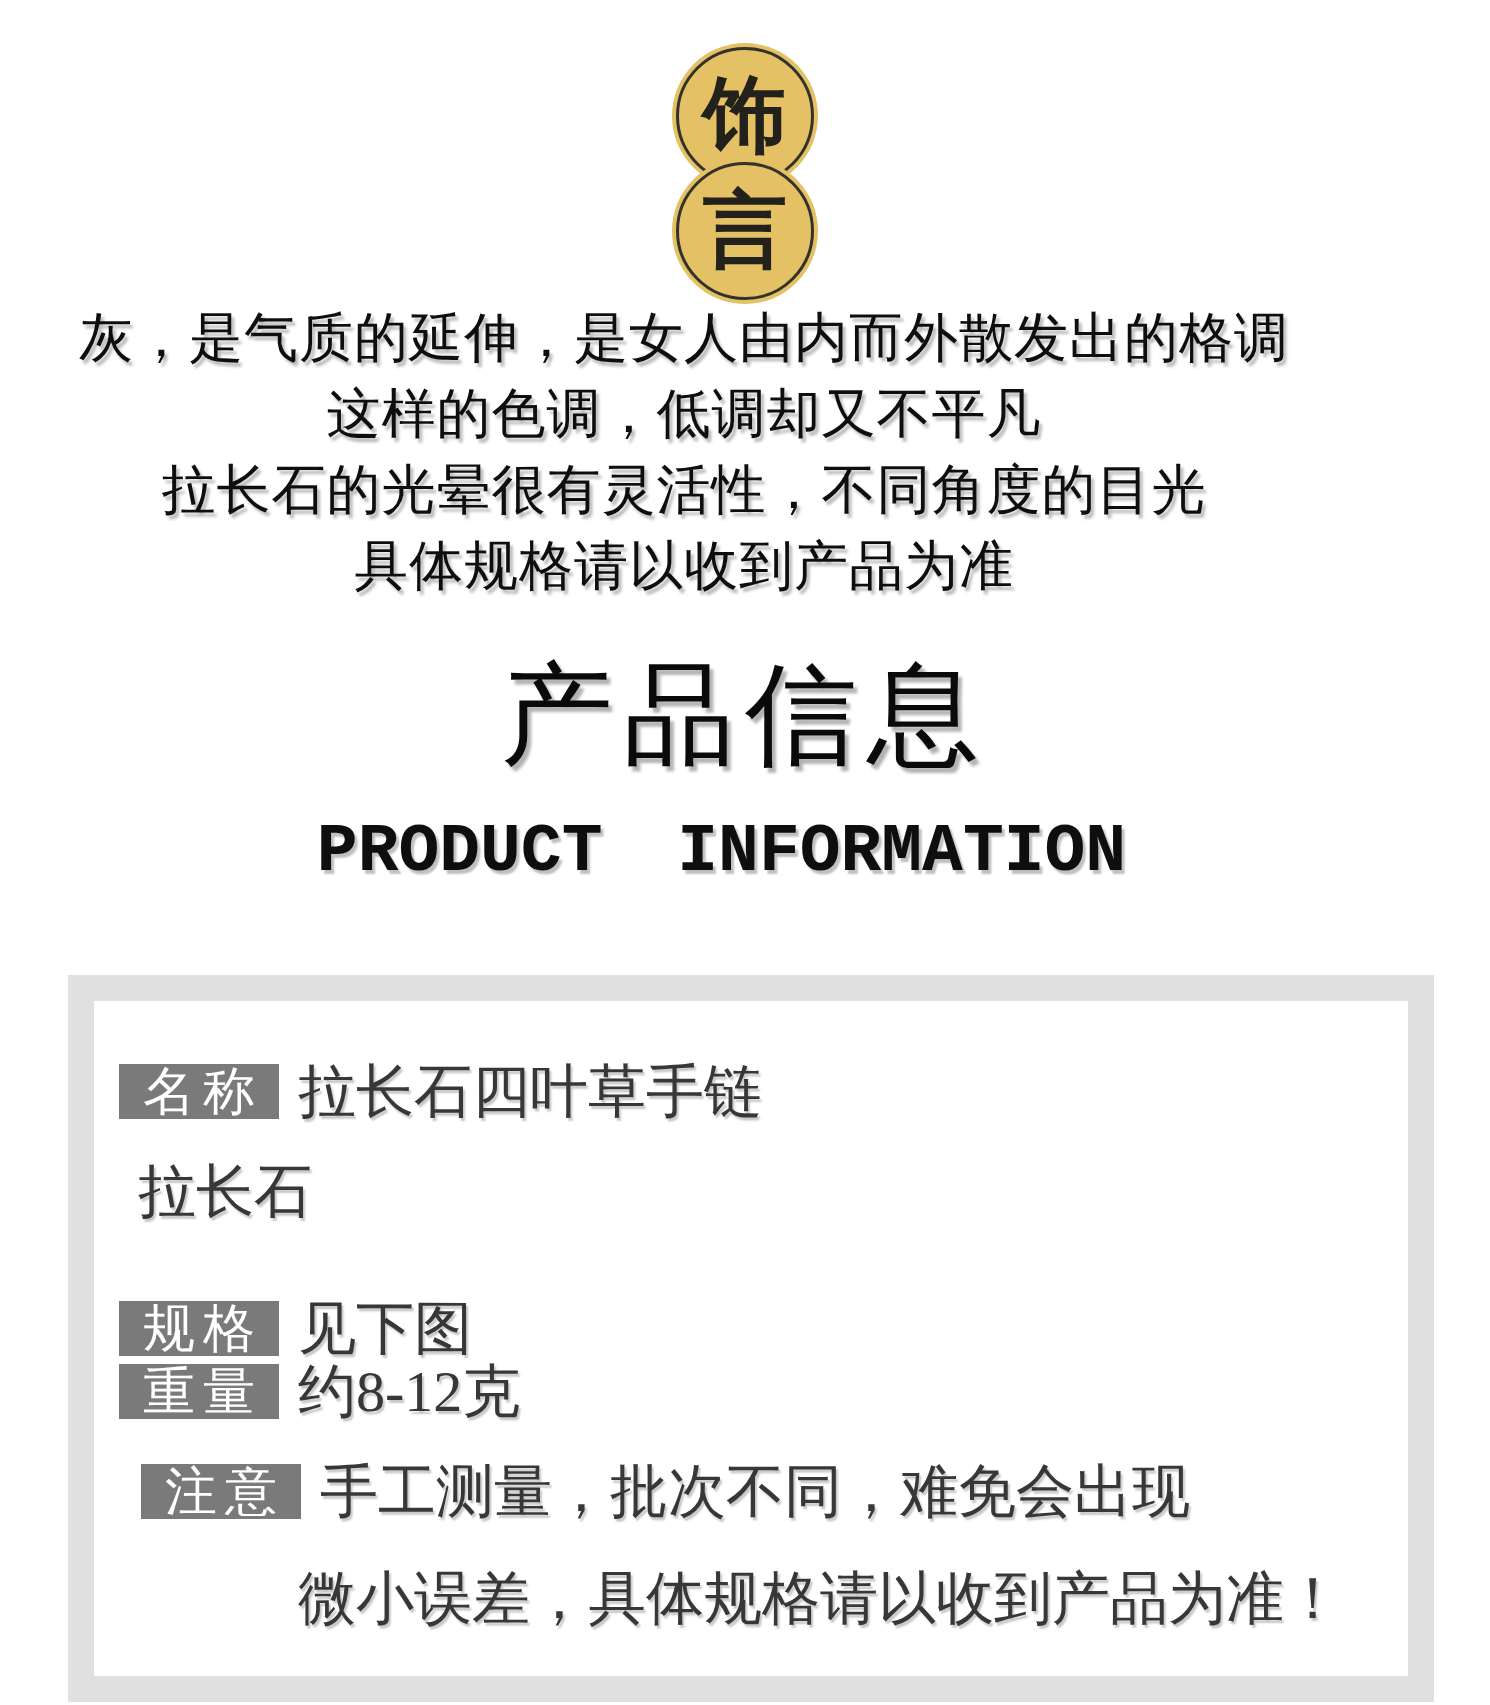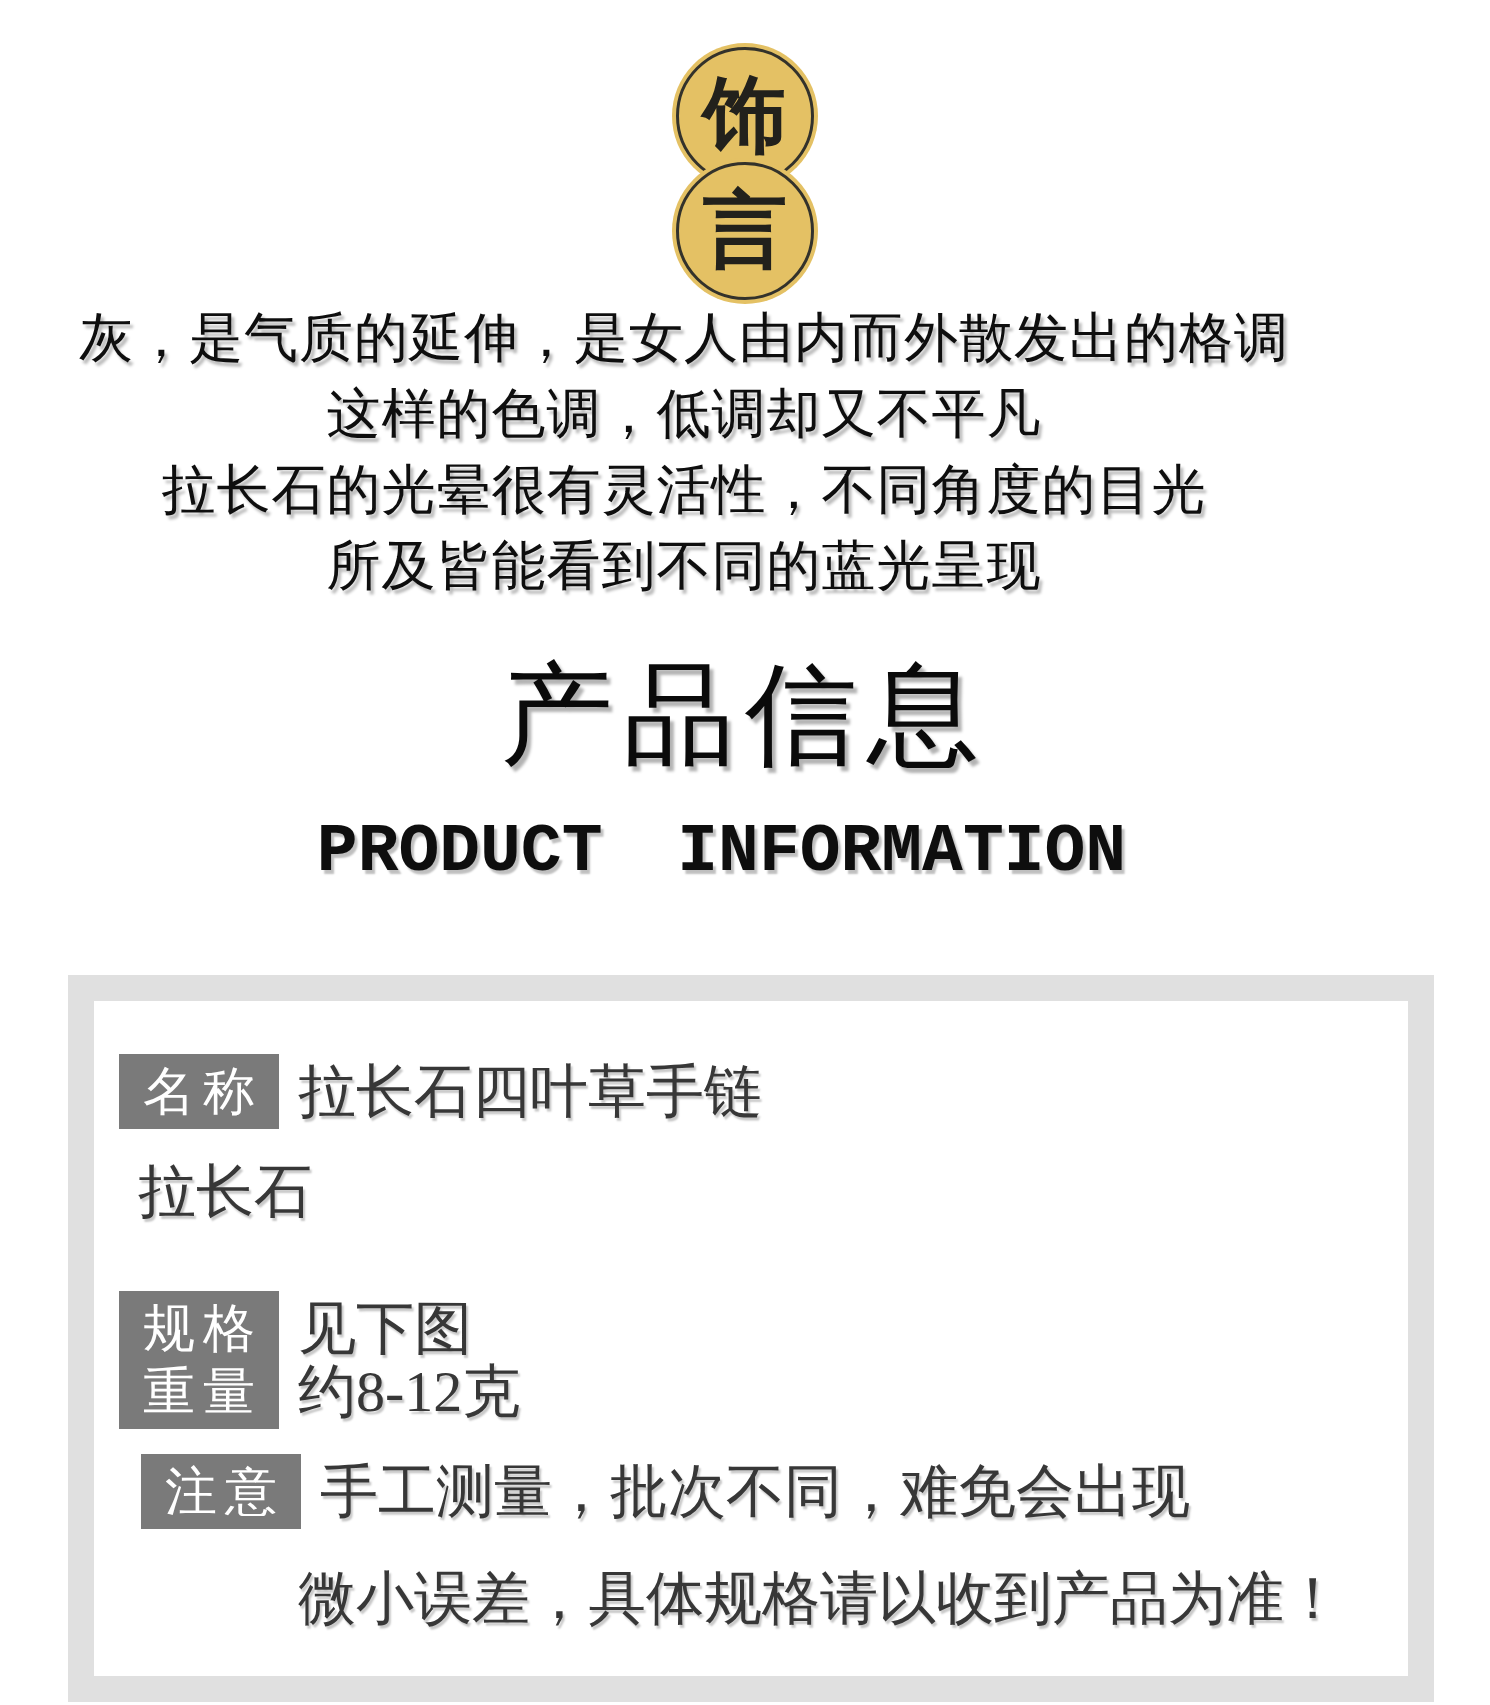--- a/index.html
+++ b/index.html
@@ -56,21 +56,21 @@
     width:1366px;height:727px;box-sizing:border-box;
     border:26px solid #e0e0e0;background:#ffffff;
   }
   .row{
     position:absolute;left:25px;height:75px;
     display:flex;align-items:center;
   }
   .row-0{top:53px;} .row-1{top:153px;} .row-2{top:253px;margin-top:37px;}
   .row-3{top:353px;} .row-4{top:453px;padding-left:22px;}
   .tag{
-    width:160px;height:75px;flex:0 0 160px;
+    width:160px;height:55px;flex:0 0 160px;
     background:#7a7a7a;color:#ffffff;
     display:flex;align-items:center;justify-content:center;
     font-size:52px;letter-spacing:8px;padding-left:8px;box-sizing:border-box;
   }
   .val{
     margin-left:19px;font-size:58px;color:#373737;white-space:nowrap;
     text-shadow:2px 3px 2px rgba(0,0,0,0.22);
   }
   .note-line2{
     position:absolute;left:204px;top:559px;
@@ -87,21 +87,21 @@
   </div>
   <div class="coin coin-bottom">
     <span>言</span>
   </div>
 </div>
 
 <div class="intro">
   <div>灰，是气质的延伸，是女人由内而外散发出的格调</div>
   <div>这样的色调，低调却又不平凡</div>
   <div>拉长石的光晕很有灵活性，不同角度的目光</div>
-  <div>所及皆能看到不同的蓝光呈现</div>
+  <div>具体规格请以收到产品为准</div>
 </div>
 
 <div class="sec-title">产品信息</div>
 <div class="sec-subtitle">PRODUCT  INFORMATION</div>
 
 <div class="frame">
   <div class="row row-0">
     <div class="tag">名称</div>
     <div class="val">拉长石四叶草手链</div>
   </div>

